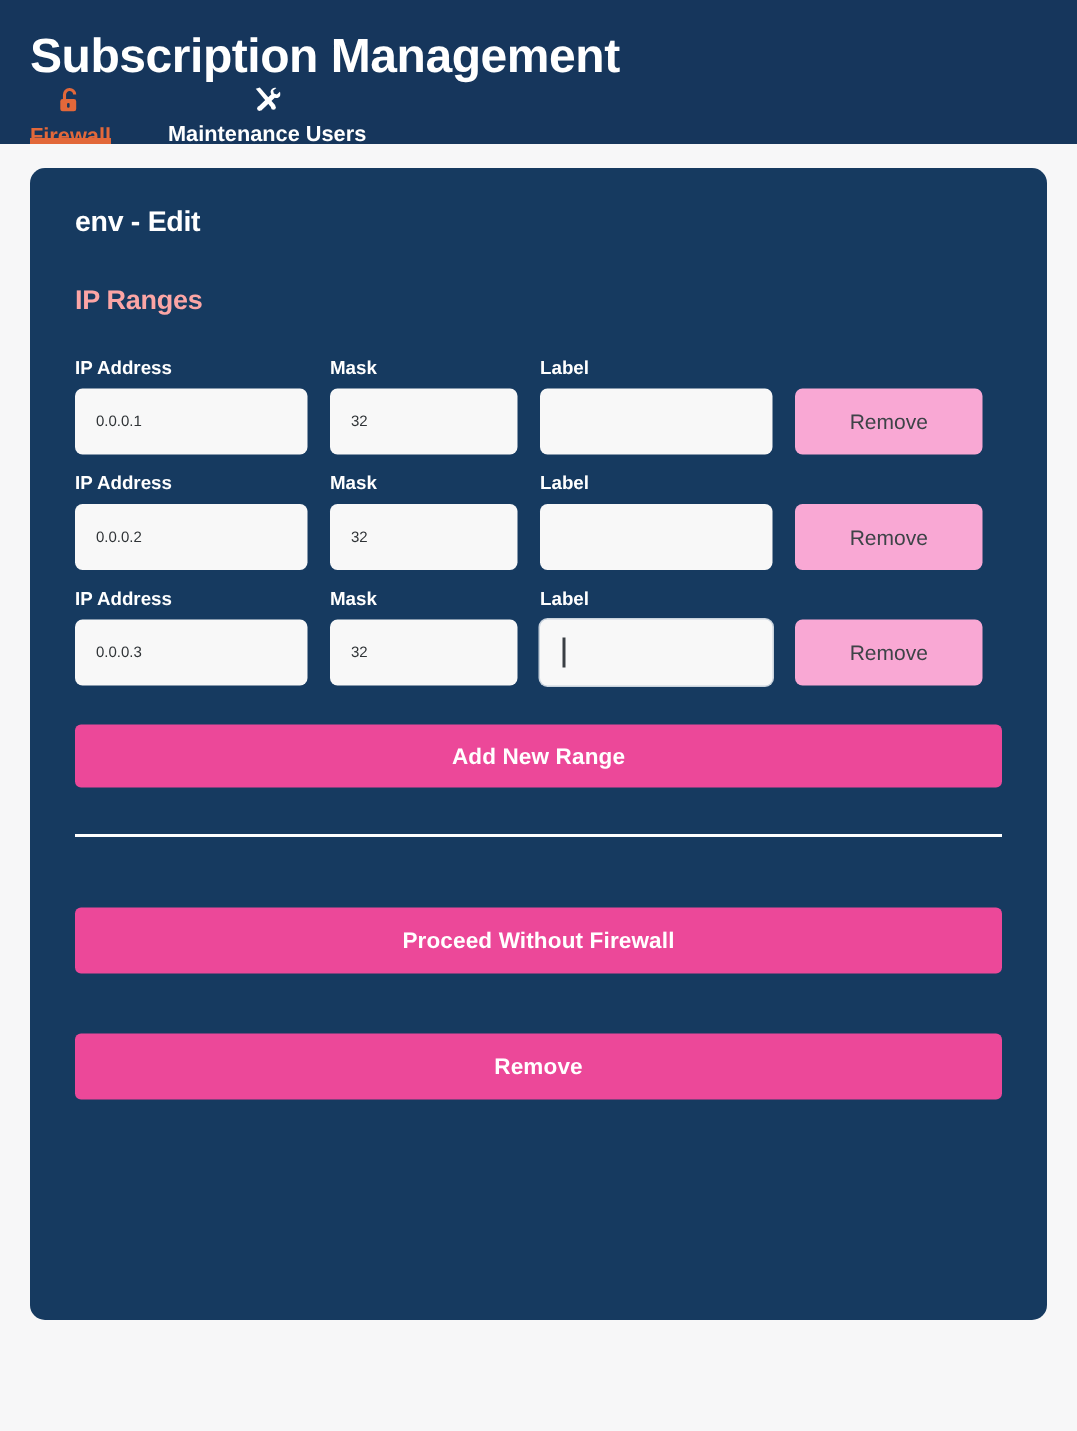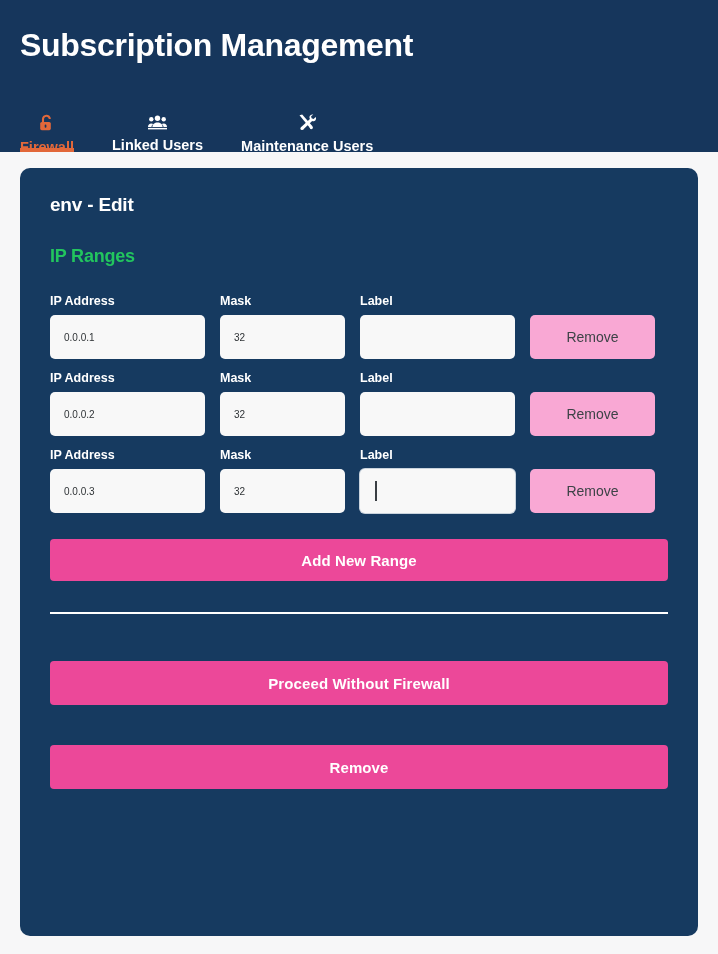--- a/index.html
+++ b/index.html
@@ -8,22 +8,22 @@
     width: 718px;
     height: 954px;
     background: #f7f7f8;
     font-family: "Liberation Sans", sans-serif;
     overflow: hidden;
   }
 
   
   .app-header {
     background: #16365c;
-    height: 152px;
-    padding: 12px 20px;
+    height: 96px;
+    padding: 4px 20px;
     position: relative;
   }
   .app-title {
     color: #ffffff;
     font-size: 32px;
     font-weight: bold;
     letter-spacing: -0.3px;
     padding-top: 14px;
     line-height: 1.2;
   }
@@ -71,21 +71,21 @@
     min-height: 768px;
   }
   .card-title {
     color: #ffffff;
     font-size: 19px;
     font-weight: bold;
     margin-bottom: 30px;
     letter-spacing: -0.2px;
   }
   .section-title {
-    color: #22c55e;
+    color: #fca5a5;
     font-size: 18px;
     font-weight: bold;
     margin-bottom: 26px;
     letter-spacing: -0.2px;
   }
 
   
   .range-row {
     display: flex;
     gap: 15px;
@@ -190,34 +190,20 @@
       <span class="tab-icon">
         <svg width="17" height="18" viewBox="0 0 17 18">
           <path d="M4 8 V5.2 A3.4 3.4 0 0 1 10.8 5.0" fill="none" stroke="#e2683a" stroke-width="2.1"></path>
           <rect x="1.2" y="8" width="10.6" height="8.2" rx="1.6" fill="#e2683a"></rect>
           <rect x="5.7" y="10.6" width="1.7" height="3.2" rx="0.8" fill="#16365c"></rect>
         </svg>
       </span>
       <span>Firewall</span>
     </div>
 
-    <div class="tab">
-      <span class="tab-icon">
-        <svg width="19" height="16" viewBox="0 0 19 16">
-          <circle cx="9.5" cy="4.2" r="2.7" fill="#ffffff"></circle>
-          <circle cx="3.3" cy="5.2" r="2.2" fill="#ffffff"></circle>
-          <circle cx="15.7" cy="5.2" r="2.2" fill="#ffffff"></circle>
-          <path d="M4.4 13 C4.4 10.3 6.6 8.6 9.5 8.6 C12.4 8.6 14.6 10.3 14.6 13 Z" fill="#ffffff"></path>
-          <path d="M0 13 C0 10.9 1.4 9.6 3.3 9.6 C4.1 9.6 4.7 9.8 5.2 10.1 C4.2 10.9 3.6 11.9 3.5 13 Z" fill="#ffffff"></path>
-          <path d="M19 13 C19 10.9 17.6 9.6 15.7 9.6 C14.9 9.6 14.3 9.8 13.8 10.1 C14.8 10.9 15.4 11.9 15.5 13 Z" fill="#ffffff"></path>
-          <rect x="0" y="13.9" width="19" height="1.5" fill="#ffffff"></rect>
-        </svg>
-      </span>
-      <span>Linked Users</span>
-    </div>
 
     <div class="tab">
       <span class="tab-icon">
         <svg width="18" height="17" viewBox="0 0 18 17">
           <path d="M1.5 1.2 L4.2 0.4 L14.5 12.2 L12.4 14.4 Z" fill="#ffffff"></path>
           <path d="M15.3 0.6 C13.6 0.0 11.9 1.0 11.5 2.7 C11.3 3.5 11.5 4.3 11.9 4.9 L3.0 13.3 L5.2 15.6 L14.2 7.1 C14.9 7.4 15.7 7.4 16.4 7.1 C18.0 6.4 18.5 4.5 17.6 3.1 L15.6 5.0 L13.6 4.3 L13.1 2.3 Z" fill="#ffffff"></path>
           <circle cx="4.0" cy="14.4" r="1.6" fill="#ffffff"></circle>
           <circle cx="13.3" cy="13.6" r="1.6" fill="#ffffff"></circle>
         </svg>
       </span>

